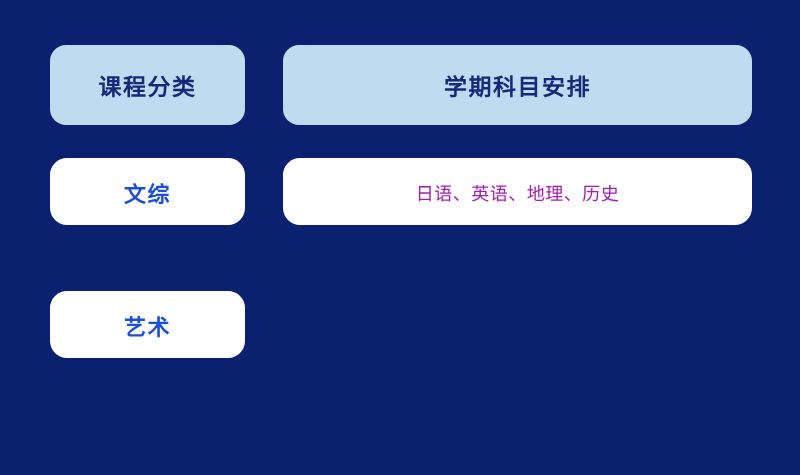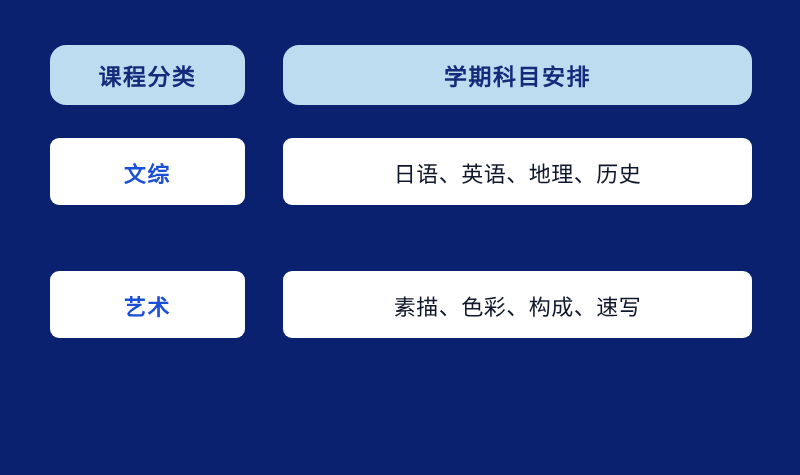--- a/index.html
+++ b/index.html
@@ -36,46 +36,46 @@
     justify-content: center;
     box-sizing: border-box;
     text-align: center;
   }
 
   .col-category { width: 195px; }
   .col-subjects { width: 469px; }
 
   
   .row-header .cell {
-    height: 60px;
+    height: 80px;
     background: #bddcef;
     border-radius: 16px;
   }
   .row-header .cell-text {
     color: #16297a;
     font-size: 23px;
     font-weight: bold;
     letter-spacing: 1.5px;
   }
 
   
   .row-data .cell {
     height: 67px;
     background: #ffffff;
-    border-radius: 9px;
+    border-radius: 17px;
   }
   .row-data .category-text {
     color: #1a4fd6;
     font-size: 22px;
     font-weight: bold;
     letter-spacing: 1.5px;
   }
   .row-data .subjects-text {
-    color: #0f172a;
-    font-size: 22px;
+    color: #a21caf;
+    font-size: 18px;
     font-weight: normal;
     letter-spacing: 0.5px;
   }
 </style>
 </head>
 <body>
 
 <div class="table-wrap">
 
   <div class="row row-header">
@@ -96,18 +96,15 @@
     </div>
   </div>
 
   <div class="row row-data">
   </div>
 
   <div class="row row-data">
     <div class="cell col-category">
       <span class="category-text">艺术</span>
     </div>
-    <div class="cell col-subjects">
-      <span class="subjects-text">素描、色彩、构成、速写</span>
-    </div>
   </div>
 
 </div>
 
 </body></html>

